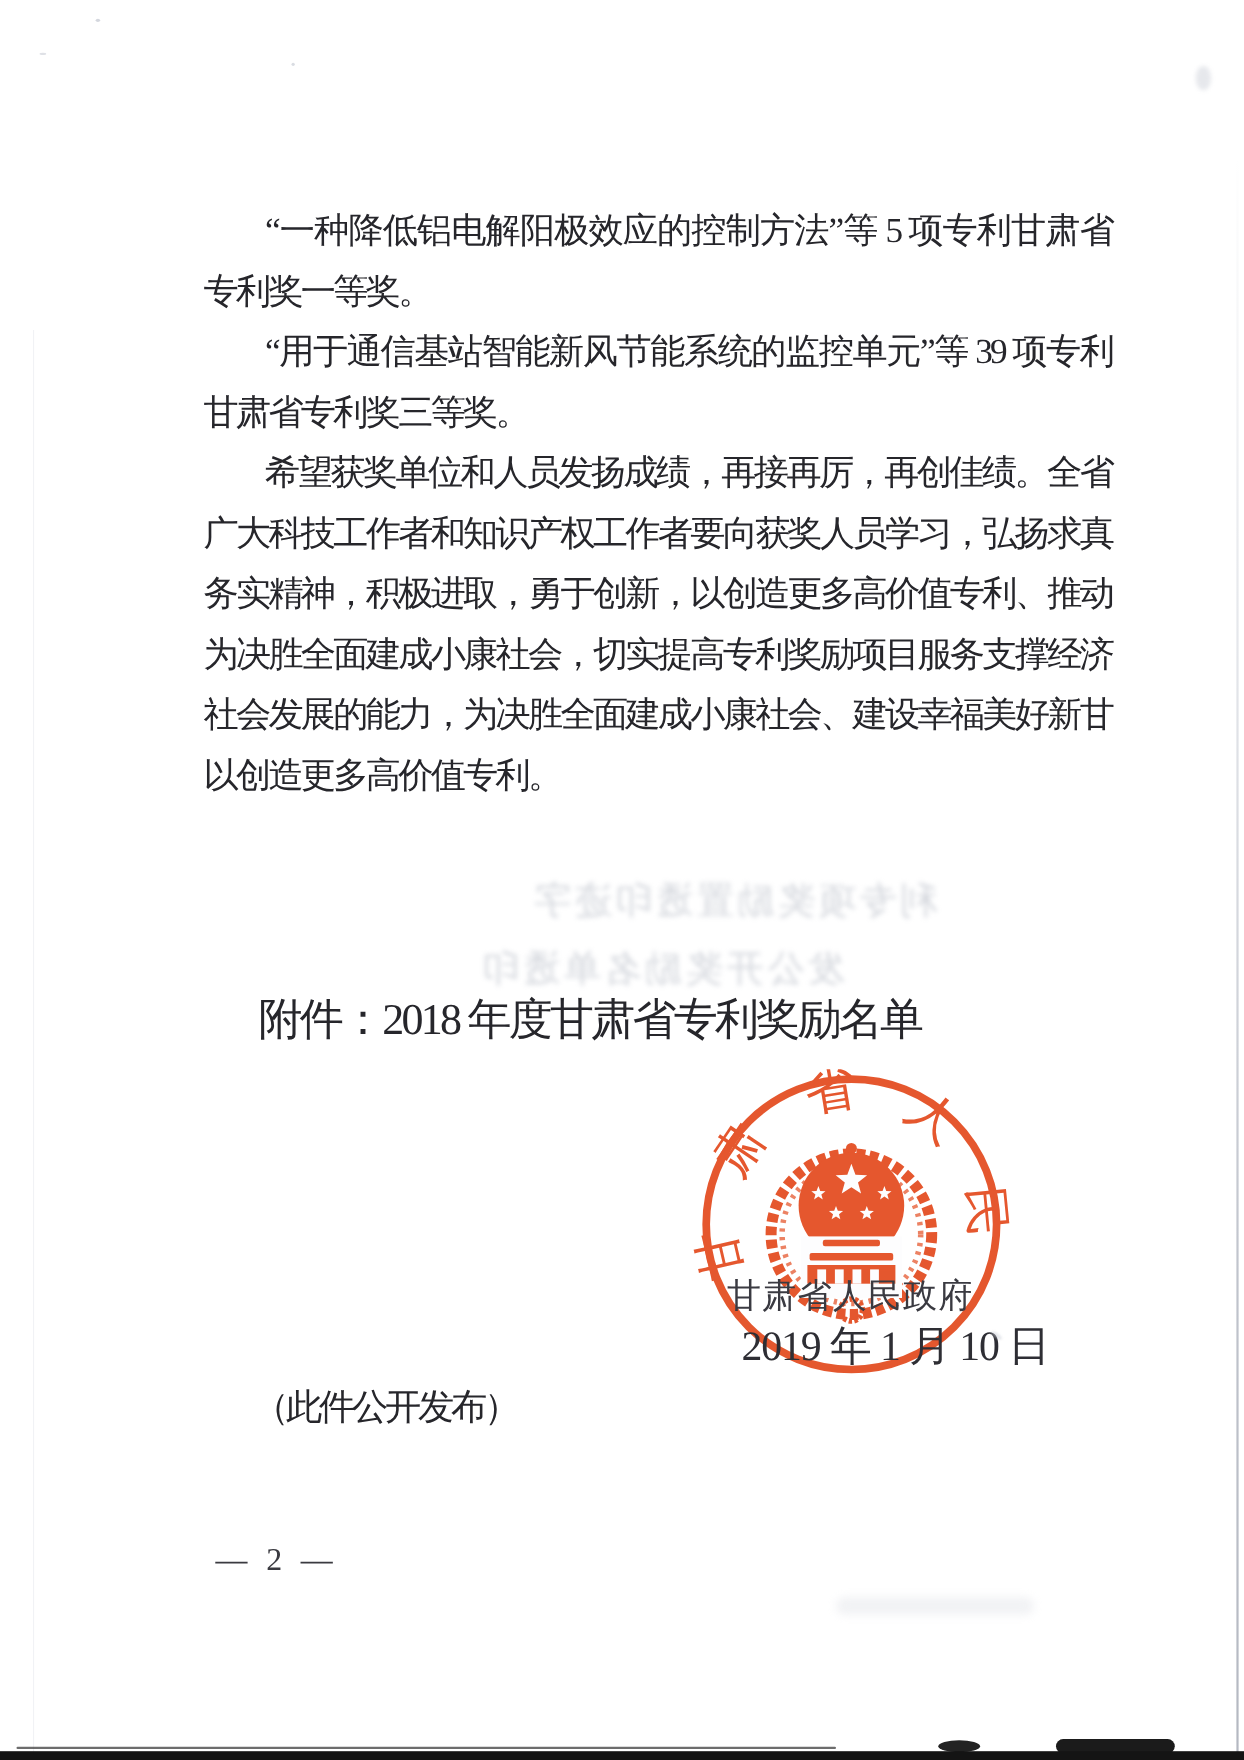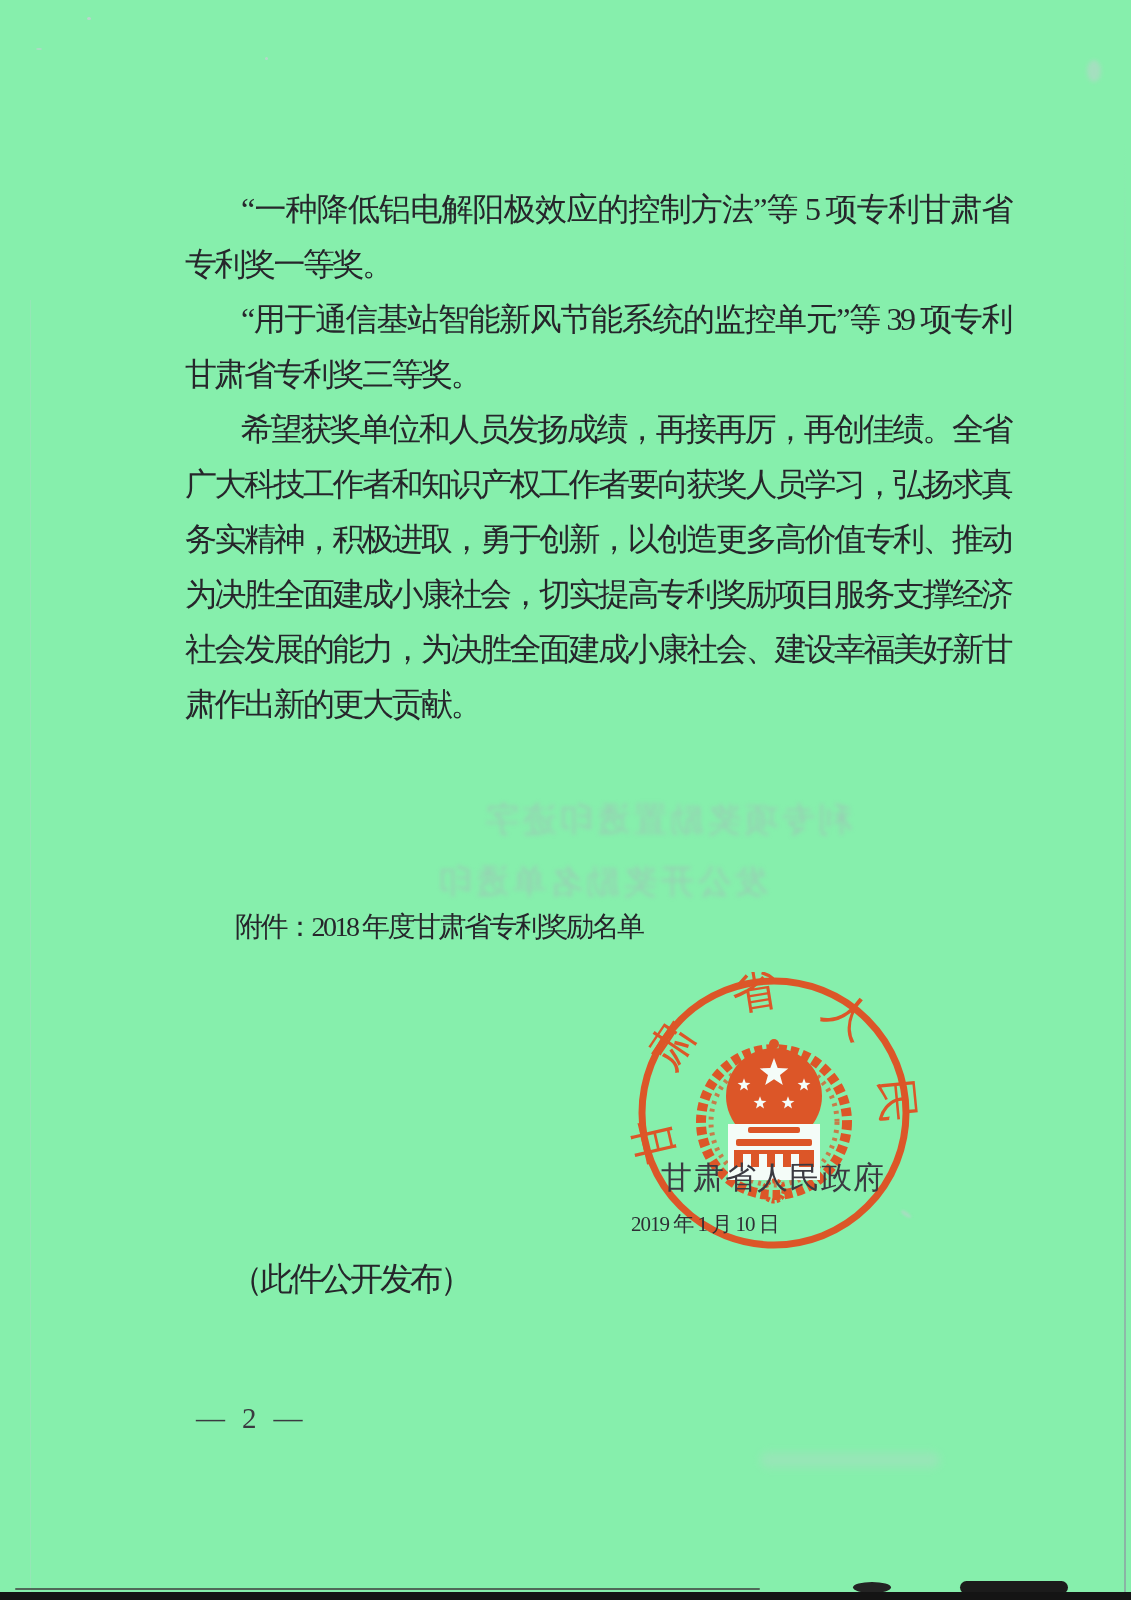--- a/index.html
+++ b/index.html
@@ -1,20 +1,20 @@
 <!DOCTYPE html>
 <html><head>
 <meta charset="utf-8">
 <style>
   html,body{margin:0;padding:0;background:#e9e9ec;}
   .page{
     position:relative;
     width:1131px;height:1600px;
     margin:0 auto;
-    background:#86efac;
+    background:#ffffff;
     overflow:hidden;
     font-family:"Liberation Serif","DejaVu Serif",serif;
     color:#26262b;
   }
   
   .doc-body{
     position:absolute;left:185px;top:182px;width:826px;
   }
   .ln{
     height:55px;line-height:55px;
@@ -23,21 +23,21 @@
   }
   .ln.fill{
     white-space:normal;
     text-align:justify;text-align-last:justify;
     -moz-text-align-last:justify;
   }
   .ln.ind{padding-left:56px;}
   
   .attachment{
     position:absolute;left:185px;top:899px;height:55px;line-height:55px;
-    padding-left:50px;font-size:28px;letter-spacing:-2.5px;color:#26262b;
+    padding-left:50px;font-size:40px;letter-spacing:-2.5px;color:#26262b;
     white-space:nowrap;
   }
   
   .ghost{
     position:absolute;color:#a9afbb;opacity:.5;
     filter:blur(2.3px);
     transform:scaleX(-1);
     font-size:34px;letter-spacing:3px;line-height:40px;
     white-space:nowrap;pointer-events:none;
   }
@@ -48,22 +48,22 @@
     position:absolute;left:630px;top:972px;width:290px;height:290px;
     pointer-events:none;
   }
   .seal svg{display:block;width:290px;height:290px;}
   .seal-issuer{
     position:absolute;left:661px;top:1160px;width:230px;
     font-size:31px;letter-spacing:1px;color:#3a3a41;
     white-space:nowrap;line-height:36px;
   }
   .seal-date{
-    position:absolute;left:631px;top:1205px;width:260px;
-    font-size:21px;letter-spacing:-1px;color:#2e2e34;
+    position:absolute;left:674px;top:1205px;width:260px;
+    font-size:38px;letter-spacing:-1px;color:#2e2e34;
     white-space:nowrap;line-height:38px;
   }
   
   .release-note{
     position:absolute;left:230px;top:1257px;
     font-size:33px;letter-spacing:-3px;color:#26262b;white-space:nowrap;
   }
   .page-number{
     position:absolute;left:196px;top:1402px;
     display:flex;align-items:center;gap:17px;
@@ -113,21 +113,21 @@
   <div class="doc-body">
     <div class="ln ind fill">“一种降低铝电解阳极效应的控制方法”等 5 项专利甘肃省</div>
     <div class="ln">专利奖一等奖。</div>
     <div class="ln ind fill">“用于通信基站智能新风节能系统的监控单元”等 39 项专利</div>
     <div class="ln">甘肃省专利奖三等奖。</div>
     <div class="ln ind fill">希望获奖单位和人员发扬成绩，再接再厉，再创佳绩。全省</div>
     <div class="ln fill">广大科技工作者和知识产权工作者要向获奖人员学习，弘扬求真</div>
     <div class="ln fill">务实精神，积极进取，勇于创新，以创造更多高价值专利、推动</div>
     <div class="ln fill">为决胜全面建成小康社会，切实提高专利奖励项目服务支撑经济</div>
     <div class="ln fill">社会发展的能力，为决胜全面建成小康社会、建设幸福美好新甘</div>
-    <div class="ln">肃作出新的更大贡献。</div>
+    <div class="ln">以创造更多高价值专利。</div>
   </div>
 
   <div class="ghost ghost-a">利专项奖励置透印迹字</div>
   <div class="ghost ghost-b">发公开奖励名单透印</div>
 
   <div class="attachment">附件：2018 年度甘肃省专利奖励名单</div>
 
   <div class="seal">
     <svg viewBox="0 0 290 290">
       <g opacity="0.93">

